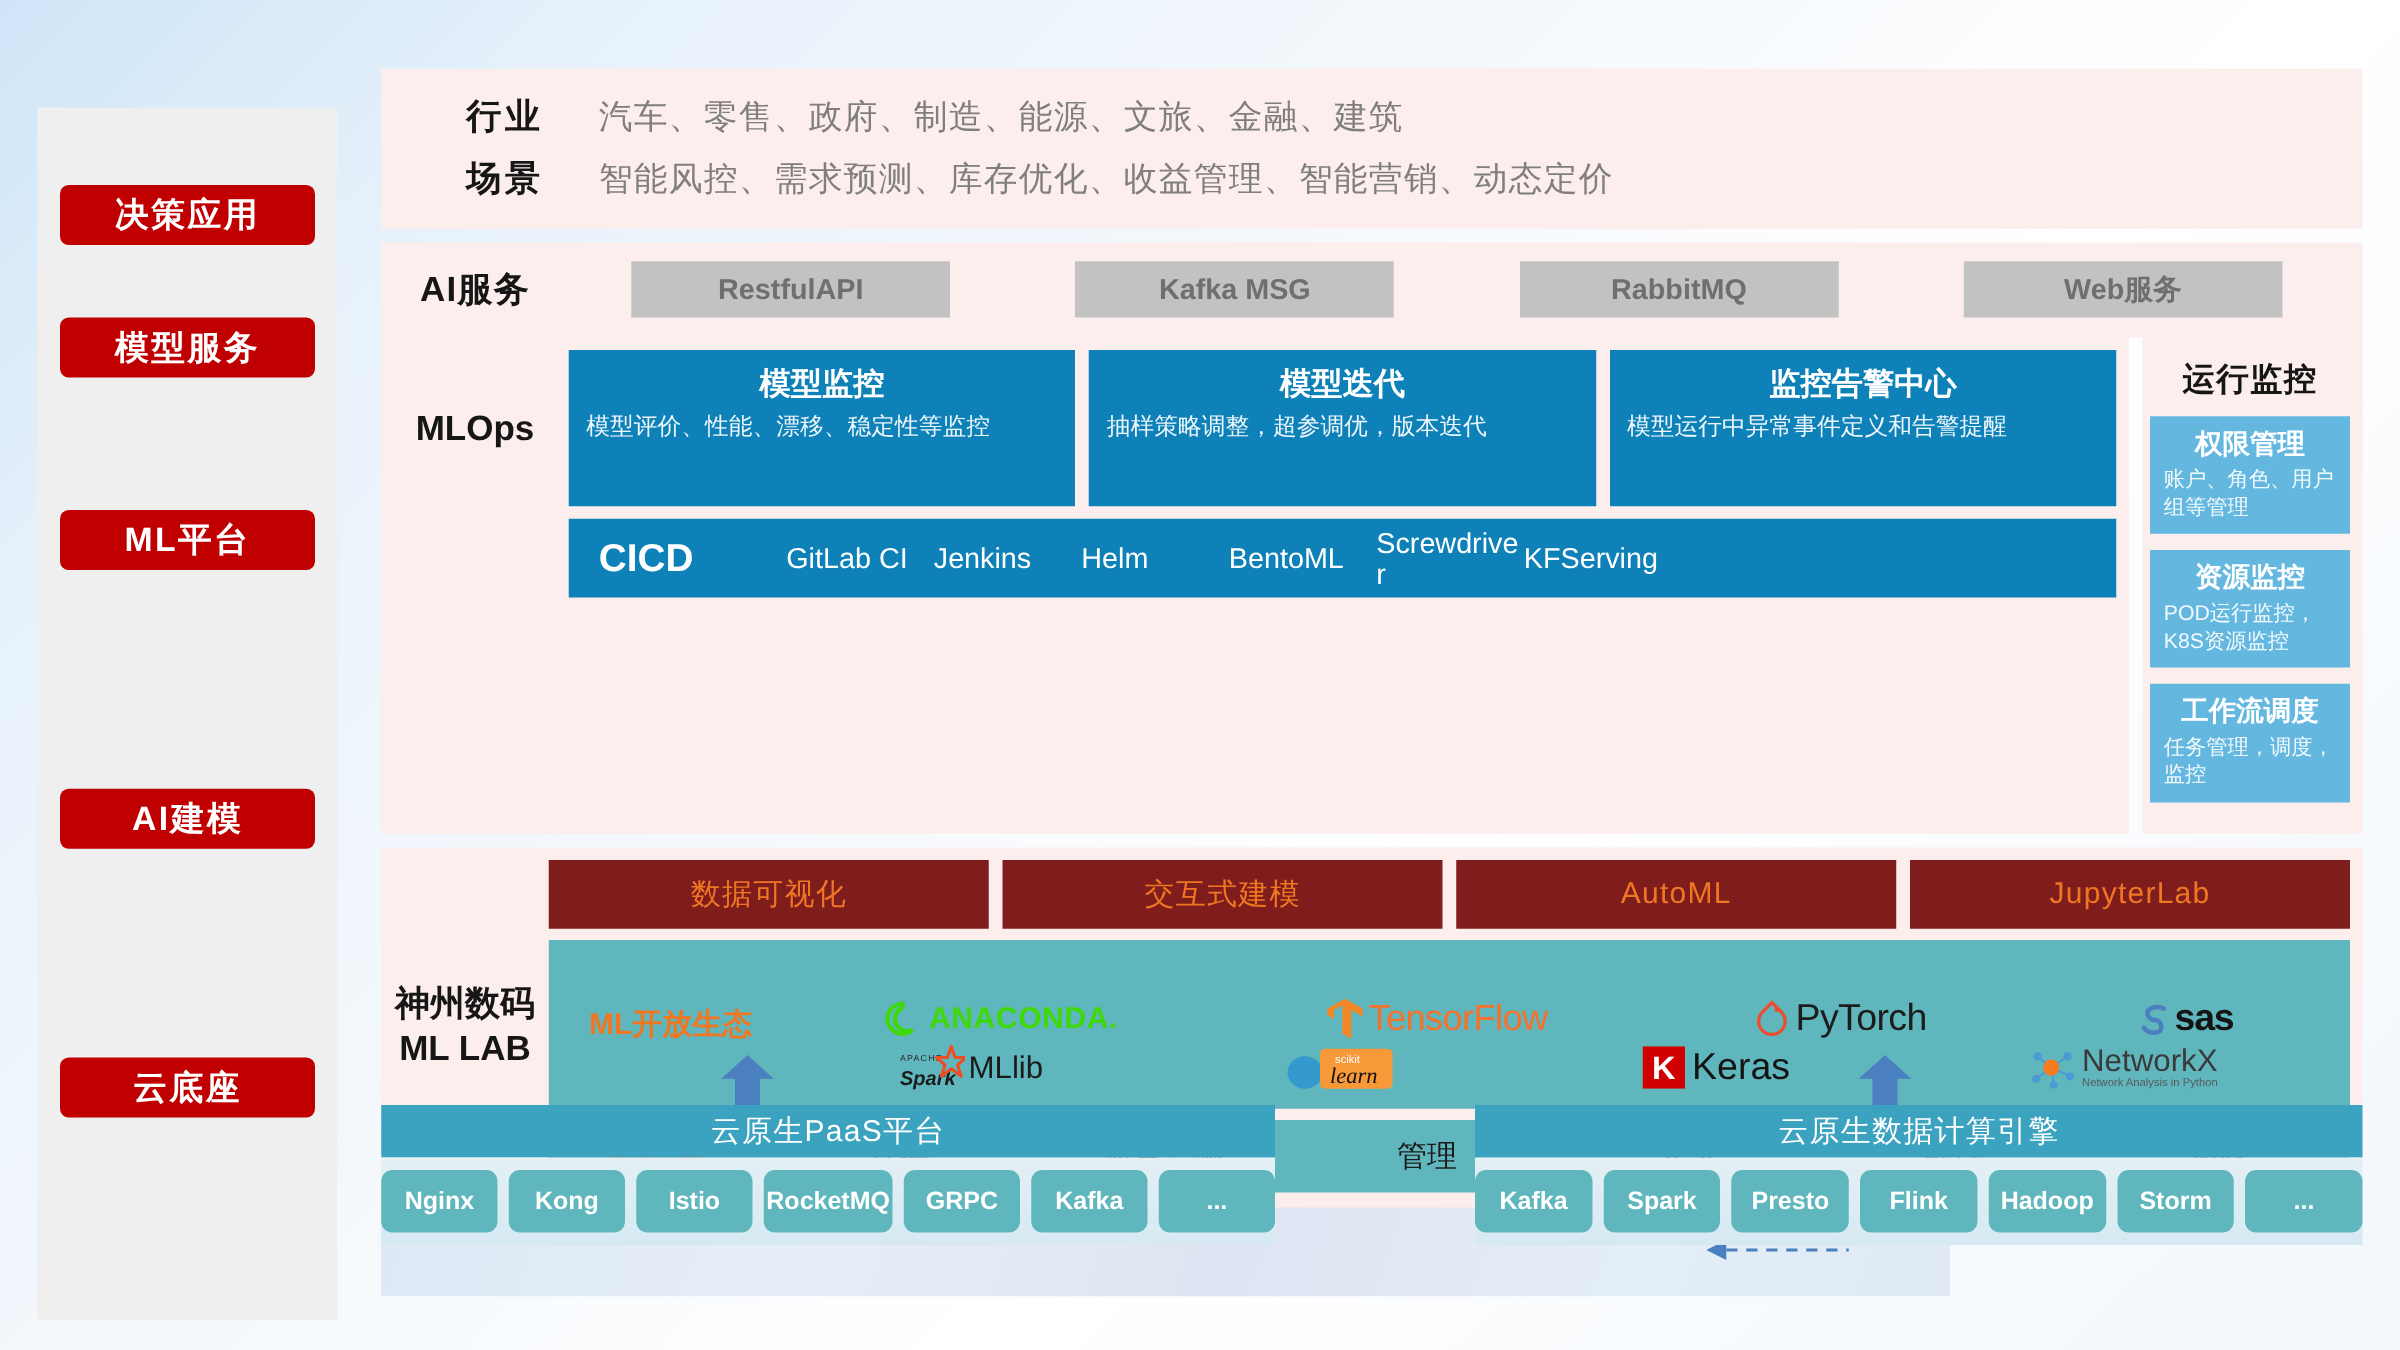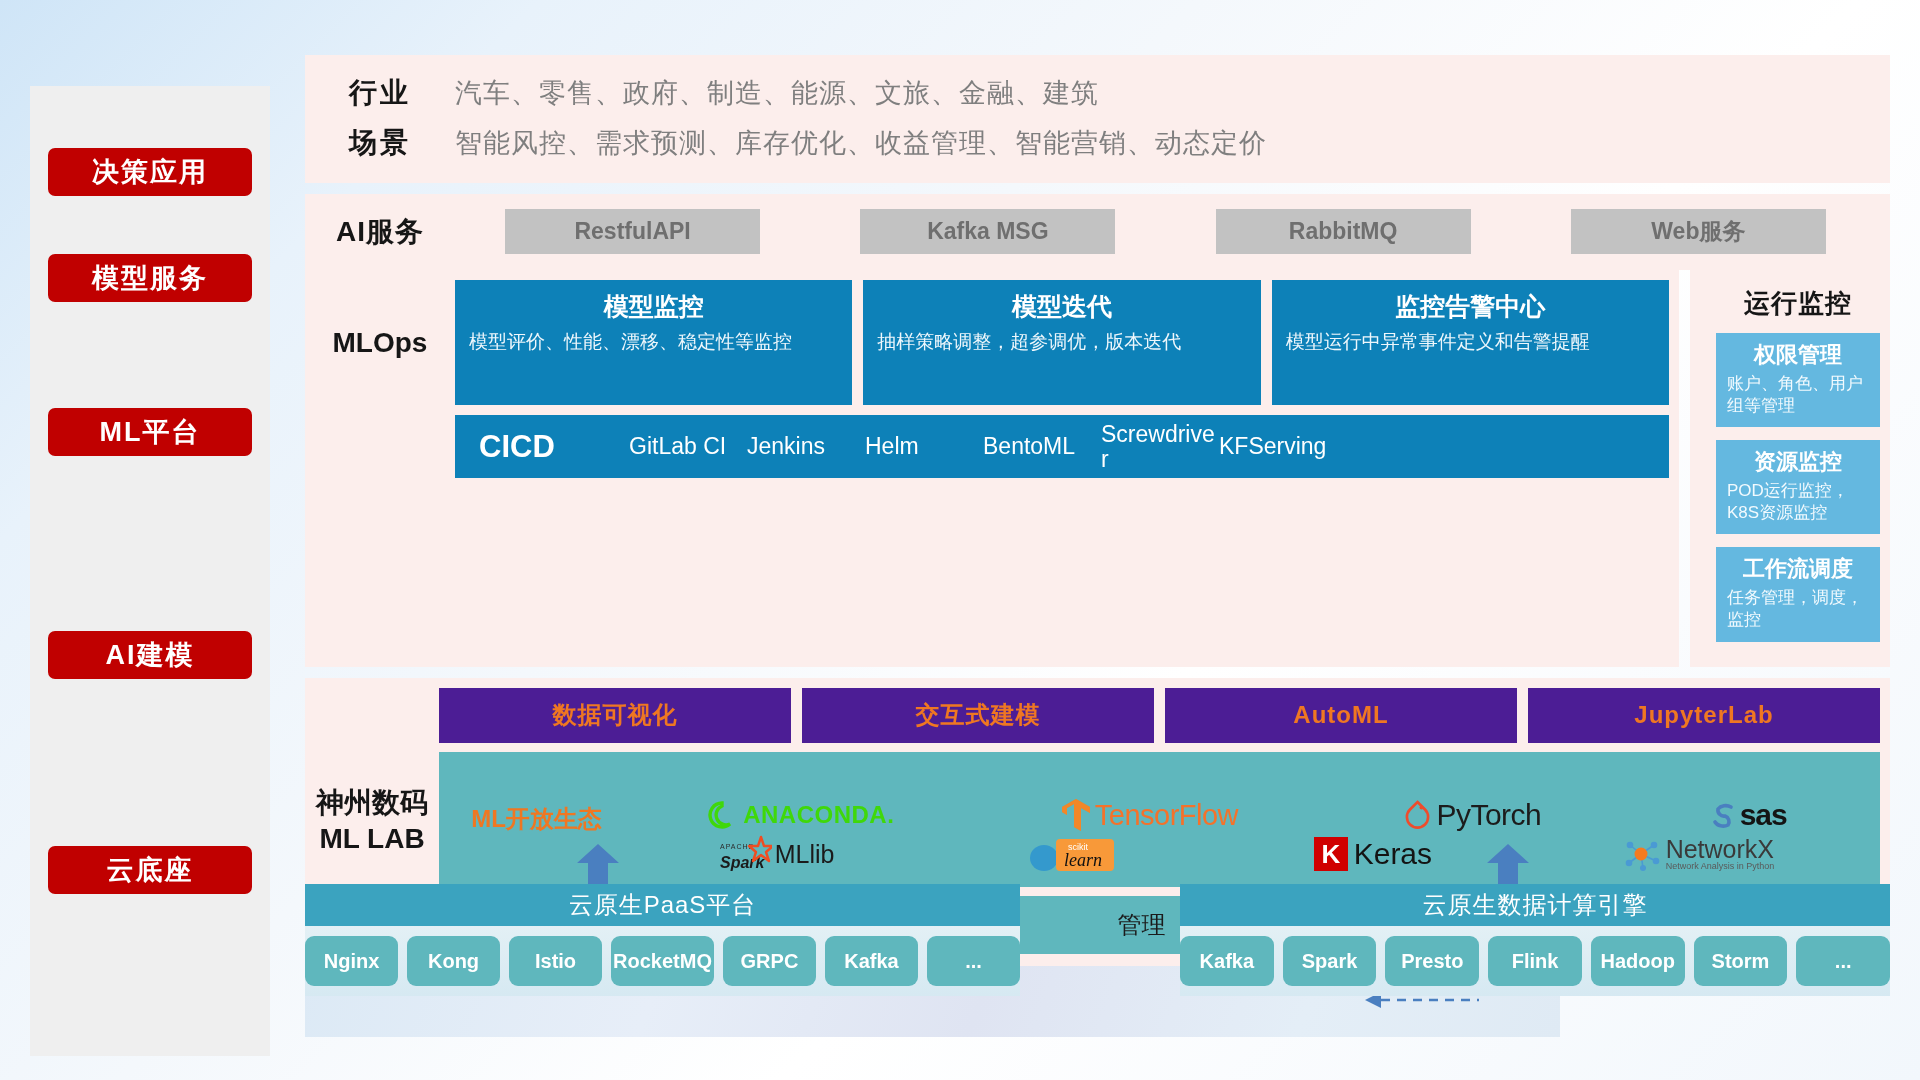--- a/index.html
+++ b/index.html
@@ -36,38 +36,38 @@
   .band { background: #fceeec; width: 100%; position: relative; }
   .band + .band { margin-top: 11px; }
 
   .row-label {
     font-size: 28px; font-weight: bold; color: #161616;
     line-height: 1.28; white-space: pre-line;
   }
 
   
   #band-industry { padding: 20px 0 22px 0; display:flex; flex-direction:column; gap:14px;}
-  .ind-line { display: flex; align-items: flex-end; }
+  .ind-line { display: flex; align-items: flex-end; padding-left: 24px; }
   .ind-line .row-label { width: 150px; text-align: center; flex: none; letter-spacing: 3px;}
   .ind-line .ind-val { font-size: 27px; color: #7f7f7f; letter-spacing: 1px; }
 
   
   #band-ai { padding: 15px 0 16px 0; display: flex; align-items: center; }
   #band-ai .row-label { width: 150px; text-align: center; flex:none; letter-spacing:1px;}
   .ai-chips { flex: 1; display: flex; justify-content: space-around; padding-right: 14px;}
   .ai-chip {
     width: 255px; height: 45px; background: #c2c2c2; color: #6f6f6f;
     display: flex; align-items: center; justify-content: center;
     font-size: 23px; font-weight: bold;
   }
 
   
   #band-ml { display: flex; gap: 11px; background: transparent; }
   #ml-left { background: #fceeec; flex: 1; padding: 10px 10px 10px 0; }
-  #ml-right { background: #fceeec; width: 200px; padding: 8px 10px 12px 26px; }
+  #ml-right { background: #fceeec; width: 176px; padding: 8px 10px 12px 6px; }
 
   .mlops-wrap { display: flex; align-items: stretch; }
   .mlops-wrap .row-label { width: 150px; flex: none; display:flex; align-items:center; justify-content:center;}
   .mlops-cards { flex: 1; display: flex; gap: 11px; }
   .mlops-card {
     flex: 1; background: #0d81b8; color: #fff; padding: 10px 14px 12px 14px;
     min-height: 125px;
   }
   .mlops-card .t { font-size: 25px; font-weight: bold; text-align: center; margin-bottom: 6px; }
   .mlops-card .d { font-size: 19px; line-height: 1.32; color: #eef7fc; }
@@ -90,23 +90,23 @@
   .rm-card .t { font-size: 22px; font-weight: bold; text-align: center; margin-bottom: 3px;}
   .rm-card .d { font-size: 17px; line-height: 1.3; color: #f2fafe; }
 
   
   #band-model { display: flex; gap: 11px; background: transparent; margin-top: 11px; }
   #model-left { background: #fceeec; flex: 1; padding: 10px 10px 12px 0; display: flex; }
   #model-left .row-label { width: 134px; flex: none; display:flex; align-items:center; justify-content:center; text-align:center;}
   .model-stack { flex: 1; display: flex; flex-direction: column; gap: 9px; }
   .tool-row { display: flex; gap: 11px; }
   .tool-chip {
-    flex: 1; height: 55px; background: #4c1d95; color: #ef7722;
+    flex: 1; height: 55px; background: #7f1d1d; color: #ef7722;
     display: flex; align-items: center; justify-content: center;
-    font-size: 24px; font-weight: bold; letter-spacing: 1px;
+    font-size: 24px; font-weight: normal; letter-spacing: 1px;
   }
   .eco-box { background: #5fb7bd; display: flex; align-items: center; padding: 6px 10px; min-height: 135px;}
   .eco-label { width: 175px; flex: none; color: #ef7722; font-size: 24px; font-weight: bold; text-align:center;}
   .eco-logos { flex: 1; display: flex; flex-direction: column; justify-content: center; gap: 2px; margin-top: 34px;}
   .eco-line { display: flex; align-items: center; justify-content: space-around; }
   .ds-row { background: #5fb7bd; height: 58px; display: flex; align-items: center; }
   .ds-row .ds-head { width: 175px; flex:none; color: #ef7722; font-size: 25px; font-weight: bold; text-align:center;}
   .ds-item { flex: 1; text-align: center; color: #1b1b1b; font-size: 24px; }
 
   

